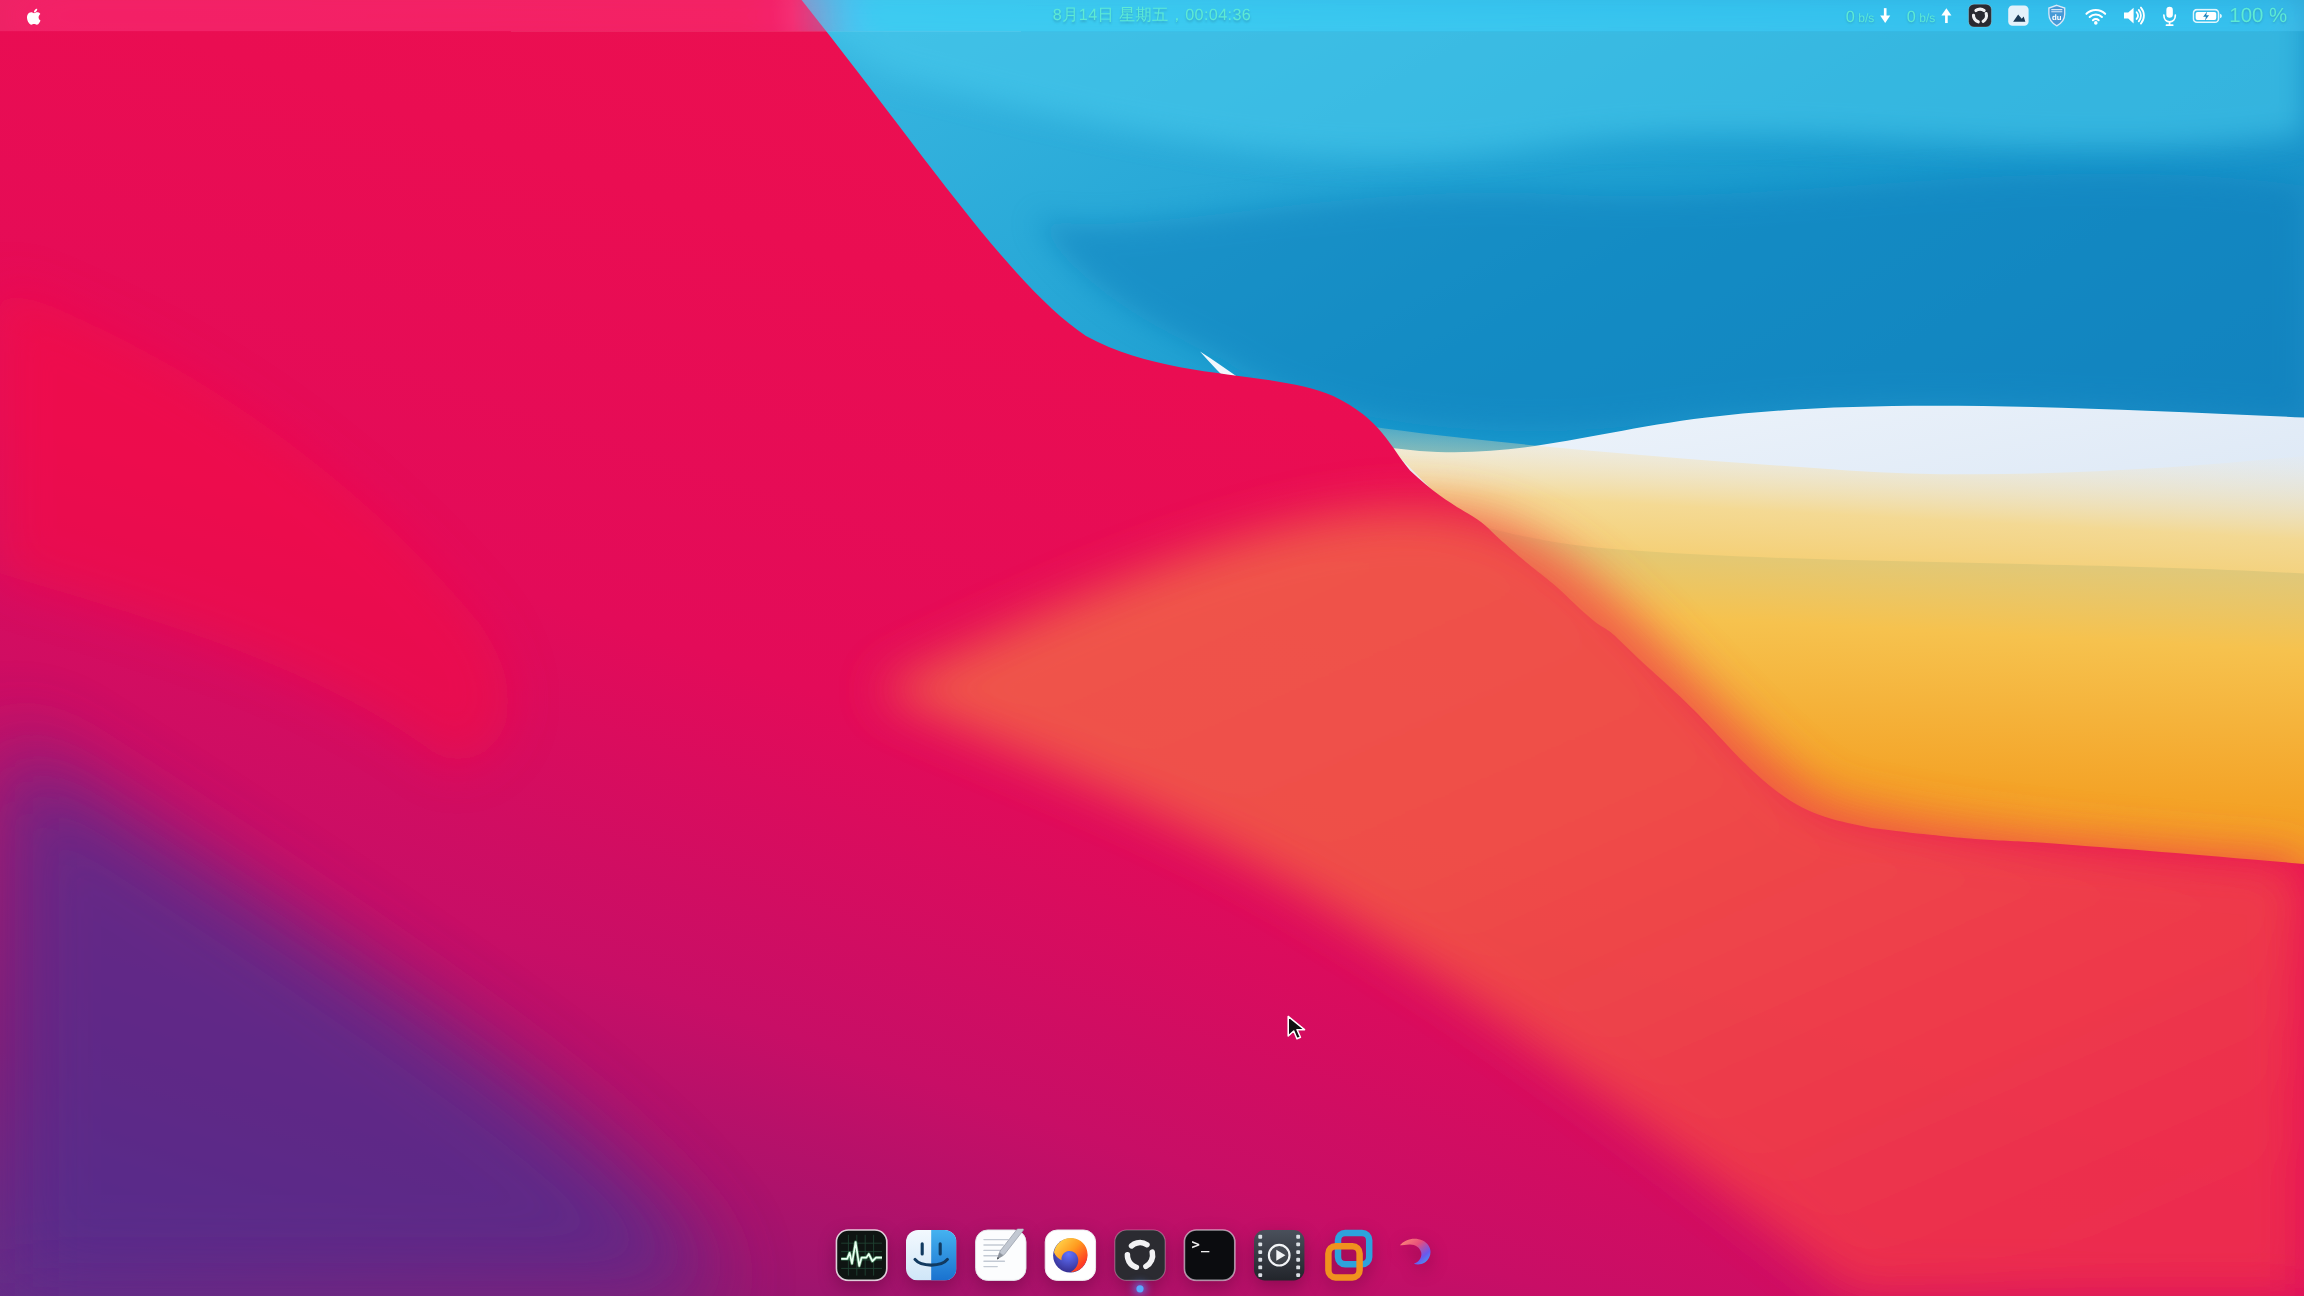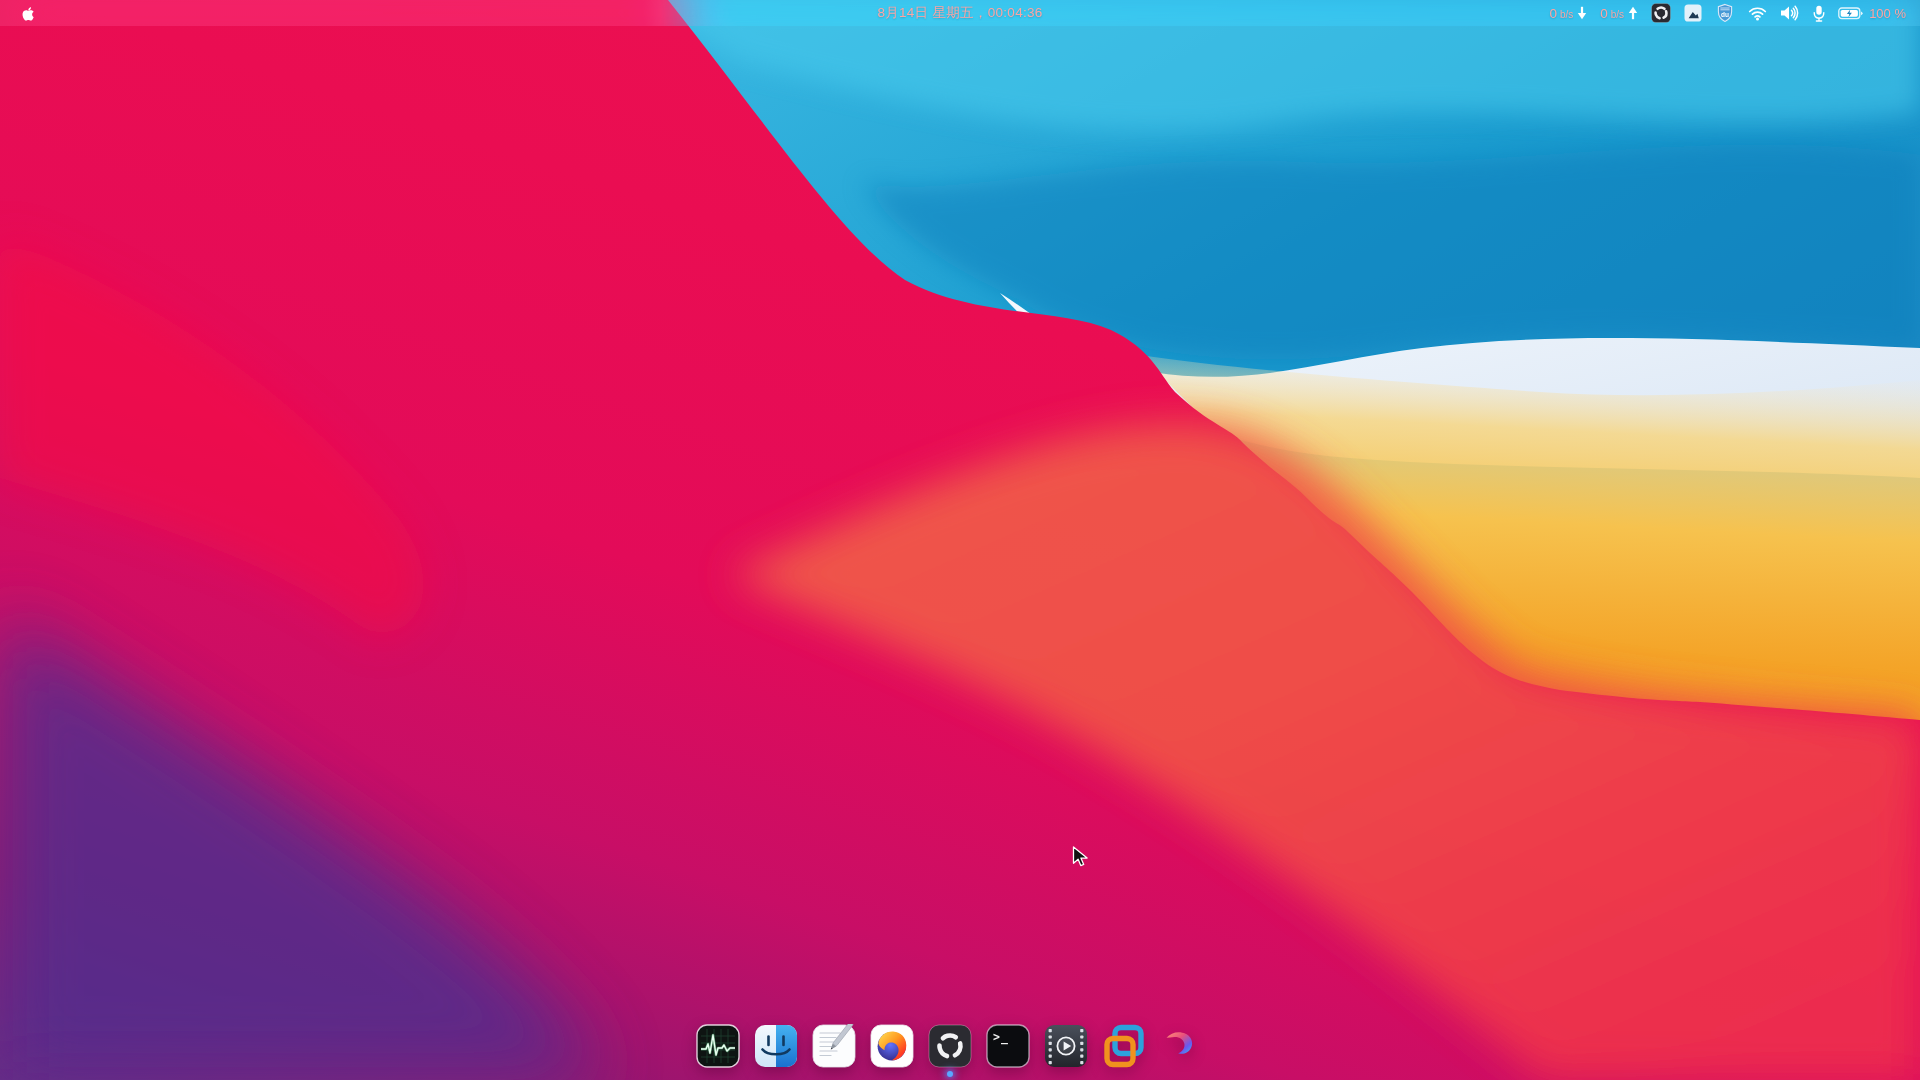--- a/index.html
+++ b/index.html
@@ -8,36 +8,36 @@
   .wallpaper{position:absolute;inset:0;}
   .wallpaper svg{display:block;width:1920px;height:1080px;}
 
   
   .menu-bar{
     position:absolute;top:0;left:0;right:0;height:26px;
     display:flex;align-items:center;
     background:rgba(255,255,255,0.10);
     backdrop-filter:blur(26px) saturate(1.6);
     -webkit-backdrop-filter:blur(26px) saturate(1.6);
-    color:#fca5a5;z-index:20;gap:32px;
+    color:#5eead4;z-index:20;gap:32px;
   }
   .apple-wrap{margin-left:19px;display:flex;align-items:center;height:100%;}
   .menu-clock{
     position:absolute;left:50%;transform:translateX(-50%);
     font-size:13.5px;font-weight:500;letter-spacing:.3px;white-space:nowrap;
     text-shadow:0 1px 2px rgba(0,0,0,.18);
   }
   .menu-right{margin-left:auto;display:flex;align-items:center;gap:13px;padding-right:14px;height:100%;}
   .net-group{display:flex;align-items:center;gap:4px;}
   .net-text{display:flex;align-items:baseline;gap:3px;text-shadow:0 1px 2px rgba(0,0,0,.18);}
   .net-value{font-size:13.5px;font-weight:500;}
   .net-unit{font-size:10px;opacity:.95;}
   .tray-item{display:flex;align-items:center;justify-content:center;height:100%;}
   .battery-group{display:flex;align-items:center;gap:5px;}
-  .battery-label{font-size:13px;font-weight:500;text-shadow:0 1px 2px rgba(0,0,0,.18);}
+  .battery-label{font-size:17px;font-weight:500;text-shadow:0 1px 2px rgba(0,0,0,.18);}
 
   
   .dock{
     position:absolute;bottom:12px;left:950px;transform:translateX(-50%);
     display:flex;align-items:flex-end;gap:14px;z-index:20;
   }
   .dock-item{
     position:relative;width:44px;height:44px;
     filter:drop-shadow(0 5px 7px rgba(70,0,45,.38));
   }

